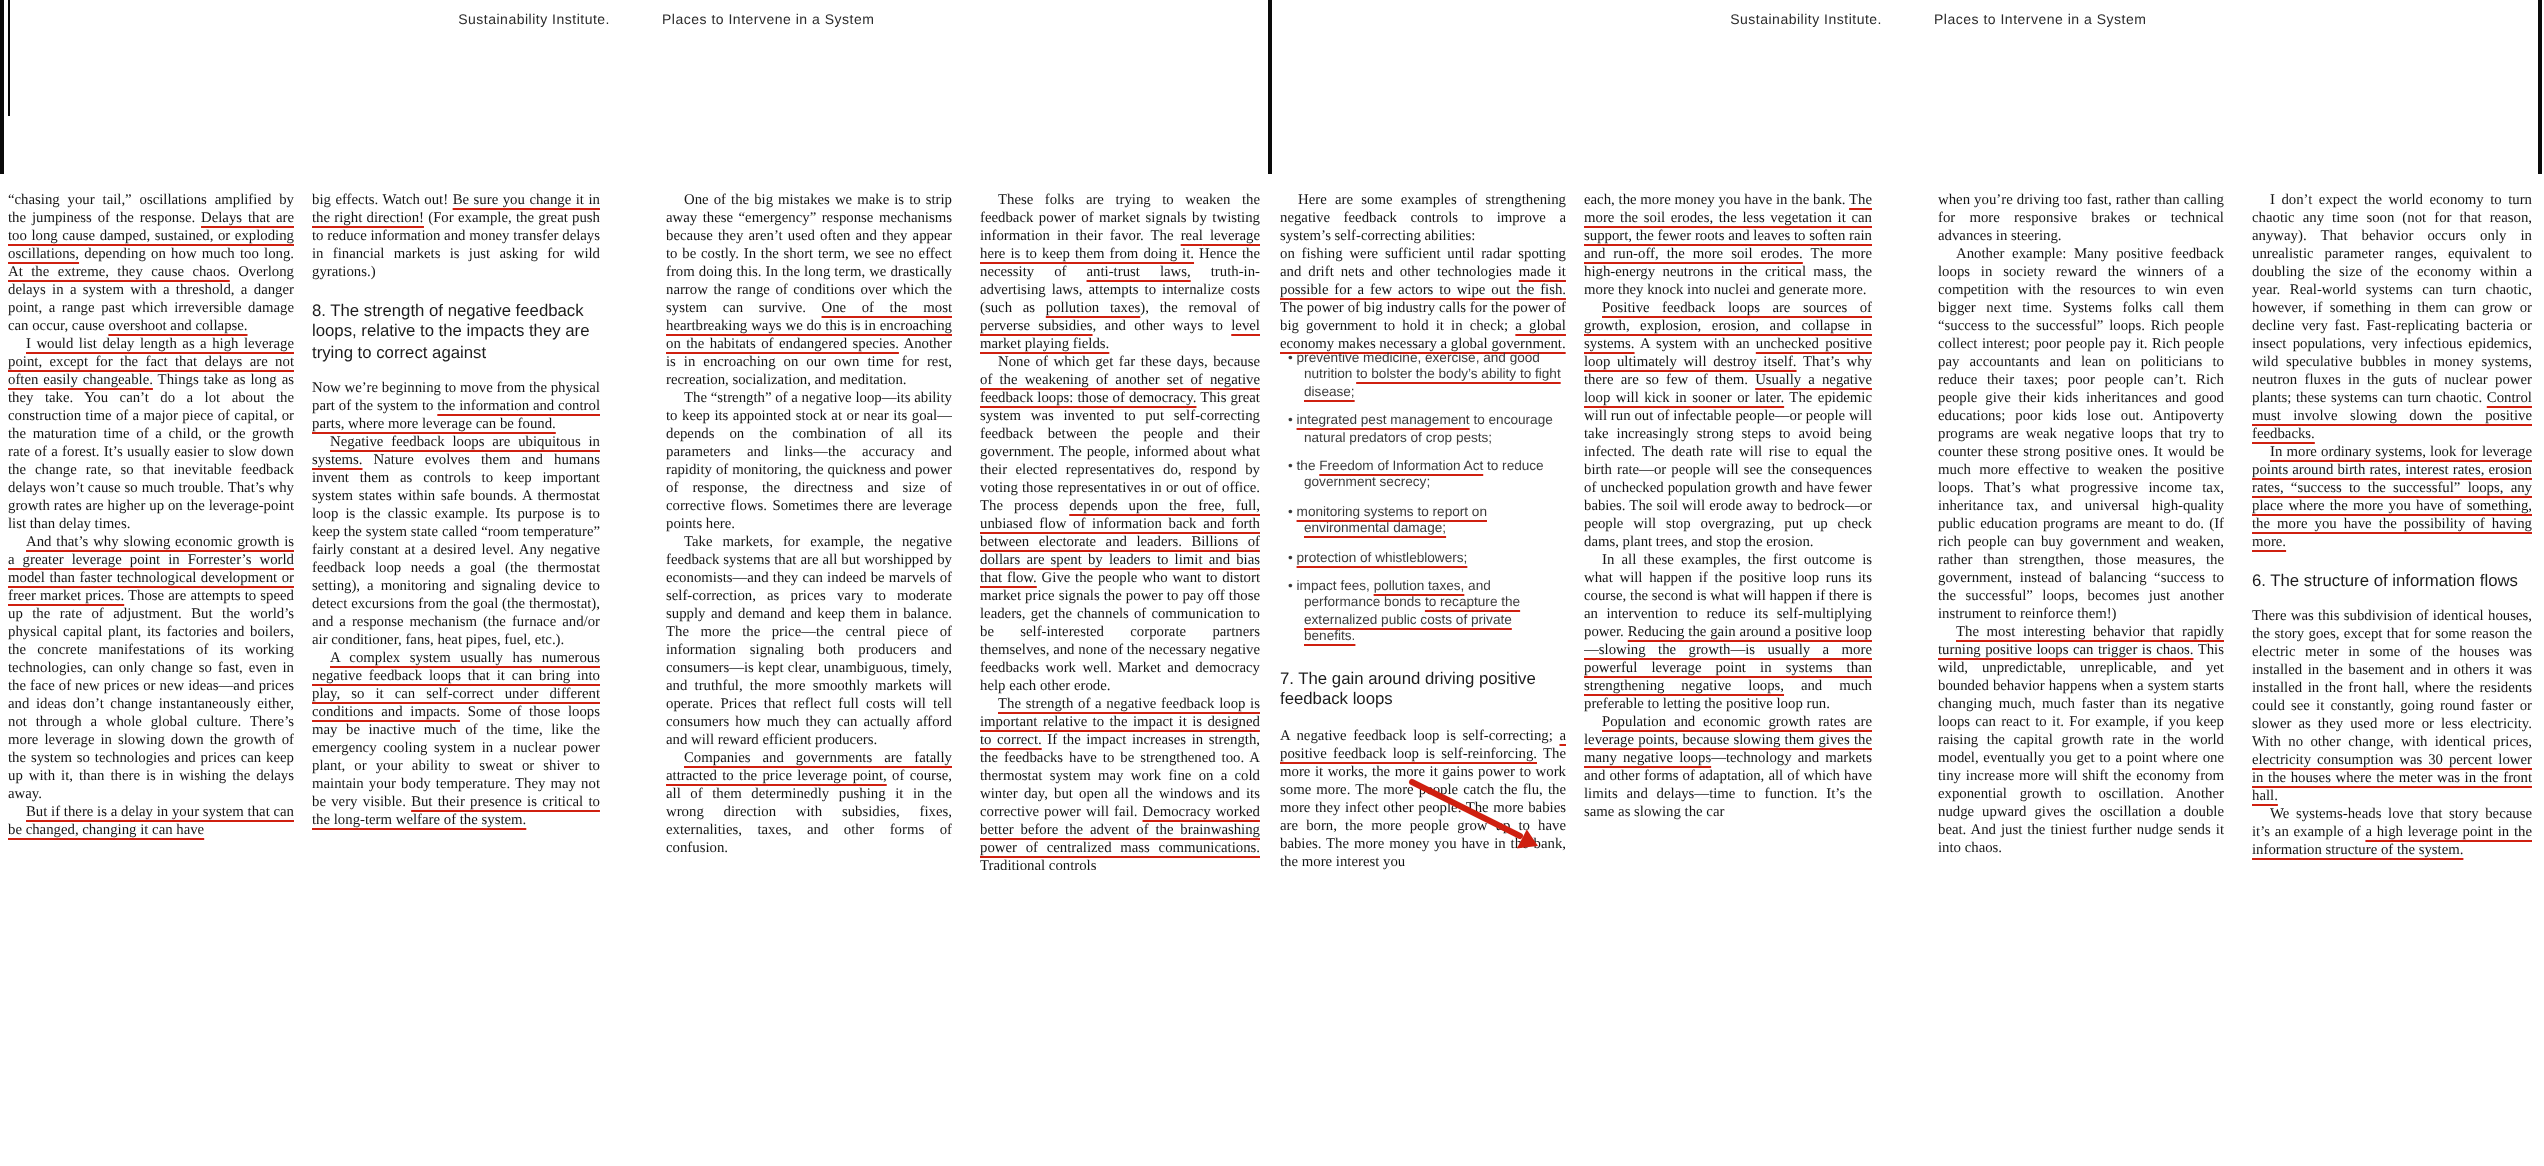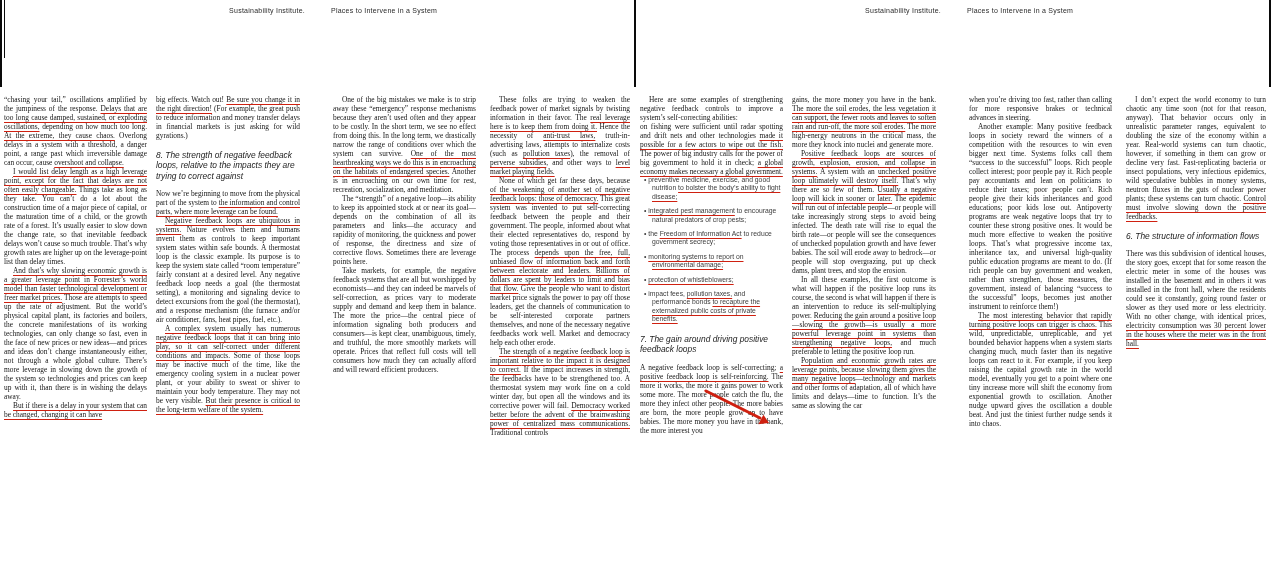--- a/index.html
+++ b/index.html
@@ -20,21 +20,21 @@
   .col{position:absolute;top:0;height:100%;overflow:hidden;text-align:justify;
        font-size:7.4px;line-height:9px;color:#151515;}
   .page-left  .colA{left:4px;width:143px;}
   .page-left  .colB{left:156px;width:144px;}
   .page-right .colA{left:15px;width:143px;}
   .page-right .colB{left:172px;width:140px;}
 
   .blk-p{margin:0;}
   .blk-p.ind{text-indent:9px;}
   .blk-h{font-family:"Liberation Sans",sans-serif;font-size:8.4px;line-height:10.4px;
-         text-align:left;margin:10px 0 8px 0;color:#1c1c1c;text-indent:0;font-style:italic;}
+         text-align:left;margin:10px 0 8px 0;color:#1c1c1c;text-indent:0;}
   .blk-li{font-family:"Liberation Sans",sans-serif;font-size:6.8px;line-height:8.4px;
           color:#3c3c3c;text-align:left;margin:0 0 6px 4px;padding-left:8px;text-indent:-8px;}
   .rl{text-decoration:underline;text-decoration-color:var(--red);
       text-decoration-thickness:1.3px;text-underline-offset:1.5px;text-decoration-skip-ink:none;}
   .it{}
 
   .pagenum{position:absolute;bottom:26px;font-size:7.5px;color:#1f1f1f;}
   .pn-left{right:331px;}
   .pn-right{left:333px;text-align:center;}
 
@@ -68,20 +68,21 @@
             <div class="blk-p noind"><span>Now we’re beginning to move from the physical part of the system to </span><span class="rl">the information and control parts, where more leverage can be found.</span></div>
             <div class="blk-p ind"><span class="rl">Negative feedback loops are ubiquitous in systems.</span><span> Nature evolves them and humans invent them as controls to keep important system states within safe bounds. A thermostat loop is the classic example. Its purpose is to keep the system state called “room temperature” fairly constant at a desired level. Any negative feedback loop needs a goal (the thermostat setting), a monitoring and signaling device to detect excursions from the goal (the thermostat), and a response mechanism (the furnace and/or air conditioner, fans, heat pipes, fuel, etc.).</span></div>
             <div class="blk-p ind"><span class="rl">A complex system usually has numerous negative feedback loops that it can bring into play, so it can self-correct under different conditions and impacts.</span><span> Some of those loops may be inactive much of the time, like the emergency cooling system in a nuclear power plant, or your ability to sweat or shiver to maintain your body temperature. They may not be very visible. </span><span class="rl">But their presence is critical to the long-term welfare of the system.</span></div>
           </div>
       </div>
       <div class="page page-right">
         <div class="col colA">
             <div class="blk-p ind"><span>One of the big mistakes we make is to strip away these “emergency” response mechanisms because they aren’t used often and they appear to be costly. In the short term, we see no effect from doing this. In the long term, we drastically narrow the range of conditions over which the system can survive. </span><span class="rl">One of the most heartbreaking ways we do this is in encroaching on the habitats of endangered species.</span><span> Another is in encroaching on our own time for rest, recreation, socialization, and meditation.</span></div>
             <div class="blk-p ind"><span>The “strength” of a negative loop—its ability to keep its appointed stock at or near its goal—depends on the combination of all its parameters and links—the accuracy and rapidity of monitoring, the quickness and power of response, the directness and size of corrective flows. Sometimes there are leverage points here.</span></div>
             <div class="blk-p ind"><span>Take markets, for example, the negative feedback systems that are all but worshipped by economists—and they can indeed be marvels of self-correction, as prices vary to moderate supply and demand and keep them in balance. The more the price—the central piece of information signaling both producers and consumers—is kept clear, unambiguous, timely, and truthful, the more smoothly markets will operate. Prices that reflect full costs will tell consumers how much they can actually afford and will reward efficient producers.</span></div>
+            <div class="blk-p ind"><span class="rl">Companies and governments are fatally attracted to the price leverage point,</span><span> of course, all of them determinedly pushing it in the wrong direction with subsidies, fixes, externalities, taxes, and other forms of confusion.</span></div>
           </div>
         <div class="col colB">
             <div class="blk-p ind"><span>These folks are trying to weaken the feedback power of market signals by twisting information in their favor. The </span><span class="rl it">real</span><span class="rl"> leverage here is to keep them from doing it.</span><span> Hence the necessity of </span><span class="rl">anti-trust laws,</span><span> truth-in-advertising laws, attempts to internalize costs (such as </span><span class="rl">pollution taxes</span><span>), the removal of </span><span class="rl">perverse subsidies</span><span>, and other ways to </span><span class="rl">level market playing fields.</span></div>
             <div class="blk-p ind"><span>None of which get far these days, because </span><span class="rl">of the weakening of another set of negative feedback loops: those of democracy.</span><span> This great system was invented to put self-correcting feedback between the people and their government. The people, informed about what their elected representatives do, respond by voting those representatives in or out of office. The process </span><span class="rl">depends upon the free, full, unbiased flow of information back and forth between electorate and leaders. Billions of dollars are spent by leaders to limit and bias that flow.</span><span> Give the people who want to distort market price signals the power to pay off those leaders, get the channels of communication to be self-interested corporate partners themselves, and none of the necessary negative feedbacks work well. Market and democracy help each other erode.</span></div>
             <div class="blk-p ind"><span class="rl">The strength of a negative feedback loop is important </span><span class="rl it">relative to the impact it is designed to correct.</span><span> If the impact increases in strength, the feedbacks have to be strengthened too. A thermostat system may work fine on a cold winter day, but open all the windows and its corrective power will fail. </span><span class="rl">Democracy worked better before the advent of the brainwashing power of centralized mass communications.</span><span> Traditional controls</span></div>
           </div>
       </div>
     </div>
     <div class="pagenum pn-left">9</div>
     <div class="pagenum pn-right">10</div>
@@ -100,36 +101,38 @@
             <div class="blk-li"><span>• </span><span>preventive medicine, exercise, and good nutrition </span><span class="rl">to bolster the body’s ability to fight disease;</span></div>
             <div class="blk-li"><span>• </span><span class="rl">integrated pest management</span><span> to encourage natural predators of crop pests;</span></div>
             <div class="blk-li"><span>• </span><span>the </span><span class="rl">Freedom of Information Act</span><span> to reduce government secrecy;</span></div>
             <div class="blk-li"><span>• </span><span class="rl">monitoring systems to report on environmental damage;</span></div>
             <div class="blk-li"><span>• </span><span class="rl">protection of whistleblowers;</span></div>
             <div class="blk-li"><span>• </span><span>impact fees, </span><span class="rl">pollution taxes,</span><span> and performance bonds </span><span class="rl">to recapture the externalized public costs of private benefits.</span></div>
             <div class="blk-h"><span>7. The gain around driving positive feedback loops</span></div>
             <div class="blk-p noind"><span>A negative feedback loop is self-correcting; </span><span class="rl">a positive feedback loop is self-reinforcing.</span><span> The more it works, the more it gains power to work some more. The more people catch the flu, the more they infect other people. The more babies are born, the more people grow up to have babies. The more money you have in the bank, the more interest you</span></div>
           </div>
         <div class="col colB">
-            <div class="blk-p noind"><span>gains, the more money you have in the bank. </span><span class="rl">The more the soil erodes, the less vegetation it can support, the fewer roots and leaves to soften rain and run-off, the more soil erodes.</span><span> The more high-energy neutrons in the critical mass, the more they knock into nuclei and generate more.</span></div>
+            <div class="blk-p noind"><span>each, the more money you have in the bank. </span><span class="rl">The more the soil erodes, the less vegetation it can support, the fewer roots and leaves to soften rain and run-off, the more soil erodes.</span><span> The more high-energy neutrons in the critical mass, the more they knock into nuclei and generate more.</span></div>
             <div class="blk-p ind"><span class="rl">Positive feedback loops are sources of growth, explosion, erosion, and collapse in systems.</span><span> A system with an </span><span class="rl">unchecked positive loop ultimately will destroy itself.</span><span> That’s why there are so few of them. </span><span class="rl">Usually a negative loop will kick in sooner or later.</span><span> The epidemic will run out of infectable people—or people will take increasingly strong steps to avoid being infected. The death rate will rise to equal the birth rate—or people will see the consequences of unchecked population growth and have fewer babies. The soil will erode away to bedrock—or people will stop overgrazing, put up check dams, plant trees, and stop the erosion.</span></div>
             <div class="blk-p ind"><span>In all these examples, the first outcome is what will happen if the positive loop runs its course, the second is what will happen if there is an intervention to reduce its self-multiplying power. </span><span class="rl">Reducing the gain around a positive loop—slowing the growth—is usually a more powerful leverage point in systems than strengthening negative loops,</span><span> and much preferable to letting the positive loop run.</span></div>
             <div class="blk-p ind"><span class="rl">Population and economic growth rates are leverage points, because slowing them gives the many negative loops</span><span>—technology and markets and other forms of adaptation, all of which have limits and delays—time to function. It’s the same as slowing the car</span></div>
           </div>
       </div>
       <div class="page page-right">
         <div class="col colA">
             <div class="blk-p noind"><span>when you’re driving too fast, rather than calling for more responsive brakes or technical advances in steering.</span></div>
             <div class="blk-p ind"><span>Another example: Many positive feedback loops in society reward the winners of a competition with the resources to win even bigger next time. Systems folks call them “success to the successful” loops. Rich people collect interest; poor people pay it. Rich people pay accountants and lean on politicians to reduce their taxes; poor people can’t. Rich people give their kids inheritances and good educations; poor kids lose out. Antipoverty programs are weak negative loops that try to counter these strong positive ones. It would be much more effective to weaken the positive loops. That’s what progressive income tax, inheritance tax, and universal high-quality public education programs are meant to do. (If rich people can buy government and weaken, rather than strengthen, those measures, the government, instead of balancing “success to the successful” loops, becomes just another instrument to reinforce them!)</span></div>
             <div class="blk-p ind"><span class="rl">The most interesting behavior that rapidly turning positive loops can trigger is chaos.</span><span> This wild, unpredictable, unreplicable, and yet bounded behavior happens when a system starts changing much, much faster than its negative loops can react to it. For example, if you keep raising the capital growth rate in the world model, eventually you get to a point where one tiny increase more will shift the economy from exponential growth to oscillation. Another nudge upward gives the oscillation a double beat. And just the tiniest further nudge sends it into chaos.</span></div>
           </div>
         <div class="col colB">
             <div class="blk-p ind"><span>I don’t expect the world economy to turn chaotic any time soon (not for that reason, anyway). That behavior occurs only in unrealistic parameter ranges, equivalent to doubling the size of the economy within a year. Real-world systems can turn chaotic, however, if something in them can grow or decline very fast. Fast-replicating bacteria or insect populations, very infectious epidemics, wild speculative bubbles in money systems, neutron fluxes in the guts of nuclear power plants; these systems can turn chaotic. </span><span class="rl">Control must involve slowing down the positive feedbacks.</span></div>
+            <div class="blk-p ind"><span class="rl">In more ordinary systems, look for leverage points around birth rates, interest rates, erosion rates, “success to the successful” loops, any place where the more you have of something, the more you have the possibility of having more.</span></div>
             <div class="blk-h"><span>6. The structure of information flows</span></div>
             <div class="blk-p noind"><span>There was this subdivision of identical houses, the story goes, except that for some reason the electric meter in some of the houses was installed in the basement and in others it was installed in the front hall, where the residents could see it constantly, going round faster or slower as they used more or less electricity. With no other change, with identical prices, </span><span class="rl">electricity consumption was 30 percent lower in the houses where the meter was in the front hall.</span></div>
+            <div class="blk-p ind"><span>We systems-heads love that story because it’s an example of </span><span class="rl">a high leverage point in the information structure of the system.</span></div>
           </div>
       </div>
     </div>
     <div class="pagenum pn-left">11</div>
     <div class="pagenum pn-right">12</div>
   </div>
 
   <div class="edge-mark" style="left:0;width:2px;height:87px;"></div>
   <div class="edge-mark" style="left:4px;width:1px;height:58px;"></div>
   <div class="edge-mark" style="left:634px;width:2px;height:87px;"></div>

